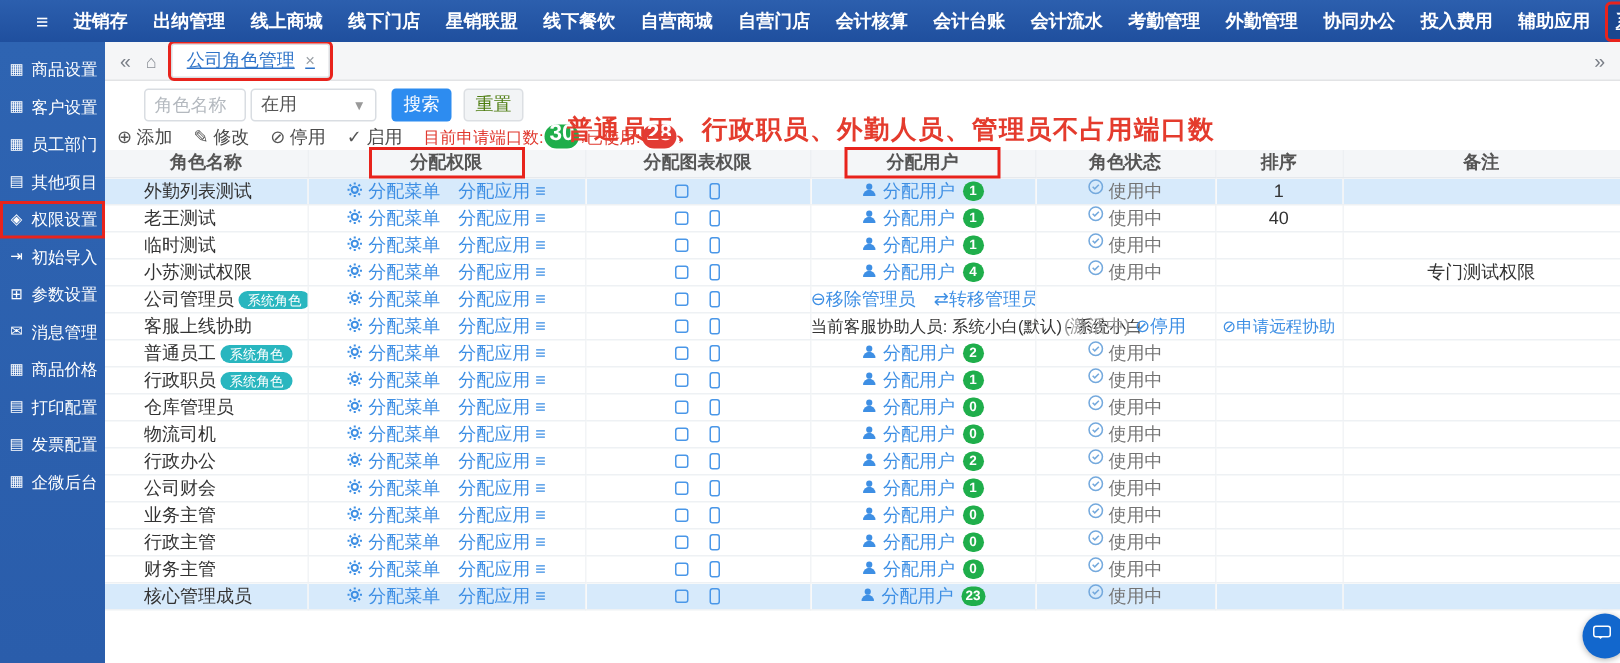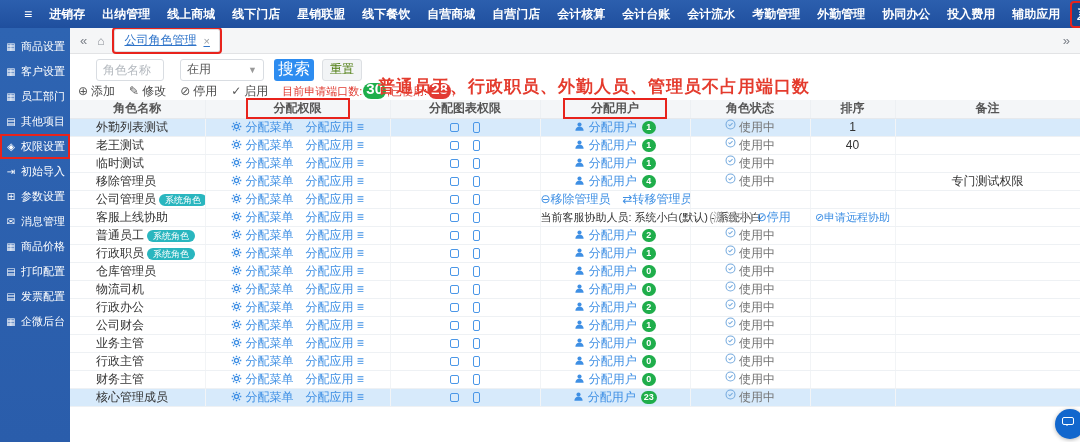--- a/index.html
+++ b/index.html
@@ -39,25 +39,25 @@
     cursor:pointer; border-radius:2px; }
   .tab-close { color:#9aa0a6; font-size:11px; cursor:pointer; }
   .tab-expand { margin-left:auto; font-size:13px; color:#7a7f87; cursor:pointer; }
 
   .filterbar { height:28px; position:relative; padding:3px 0 0 26px;
     display:flex; align-items:center; }
   .f-input { width:68px; height:22px; border:1px solid #d9dde2; border-radius:3px;
     padding:0 6px; font-size:12px; color:#333; }
   .f-input::placeholder { color:#b4b9bf; }
   .f-select { width:84px; height:22px; border:1px solid #d9dde2; border-radius:3px;
-    margin-left:16px; display:flex; align-items:center; justify-content:space-between;
+    margin-left:3px; display:flex; align-items:center; justify-content:space-between;
     padding:0 6px; color:#555; cursor:pointer; background:#fff; }
   .f-select .caret { font-size:9px; color:#999; }
   .btn-search { margin-left:10px; width:40px; height:22px; background:#2d8cf0;
-    color:#fff; border:none; border-radius:3px; font-size:16px; cursor:pointer; }
+    color:#fff; border:none; border-radius:3px; font-size:12px; cursor:pointer; }
   .btn-reset { margin-left:8px; width:40px; height:22px; background:#f2f4f6;
     color:#4d7c0f; border:1px solid #dcdfe3; border-radius:3px; font-size:12px; cursor:pointer; }
   .big-annot { position:absolute; left:308px; top:21px; color:#e43b2d;
     font-size:17px; font-weight:bold; letter-spacing:1px; white-space:nowrap; }
 
   .toolbar { height:18px; display:flex; align-items:center; gap:14px;
     padding-left:8px; color:#4a4a4a; }
   .tb-btn { display:flex; align-items:center; gap:3px; cursor:pointer; white-space:nowrap; }
   .tb-ico { color:#555; font-size:12px; }
   .port-notice { display:flex; align-items:center; gap:1px; color:#e0392f;
@@ -313,21 +313,21 @@
                 </g>
               </svg> 分配用户</a><span class="count-badge">1</span></td>
           <td><span class="status-use"><svg width="11" height="11" viewBox="0 0 16 16" style="vertical-align:-2px">
                 <circle cx="8" cy="8" r="6.5" fill="none" stroke="#74a9dd" stroke-width="1.5"></circle>
                 <path d="M5 8l2 2 4-4" fill="none" stroke="#74a9dd" stroke-width="1.5"></path>
               </svg>使用中</span></td>
           <td></td>
           <td></td>
         </tr>
         <tr>
-          <td class="name"><span>移除管理员</span></td>
+          <td class="name"><span>小苏测试权限</span></td>
           <td><a class="lnk"><svg width="11" height="11" viewBox="0 0 16 16" style="vertical-align:-1px">
                 <g fill="none" stroke="#3e8fe4" stroke-width="2">
                   <circle cx="8" cy="8" r="3"></circle>
                   <path d="M8 1v2M8 13v2M1 8h2M13 8h2M3 3l1.5 1.5M11.5 11.5L13 13M13 3l-1.5 1.5M4.5 11.5L3 13"></path>
                 </g>
               </svg> 分配菜单</a><a class="lnk lnk-gap">分配应用 ≡</a></td>
           <td><span class="cbx"></span><span class="phone"></span></td>
           <td><a class="lnk"><svg width="11" height="11" viewBox="0 0 16 16" style="vertical-align:-1px">
                 <g fill="#3e8fe4">
                   <circle cx="8" cy="5" r="3"></circle>

